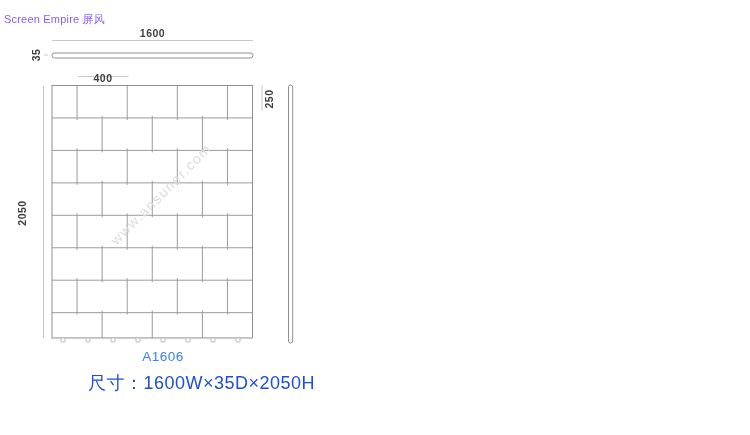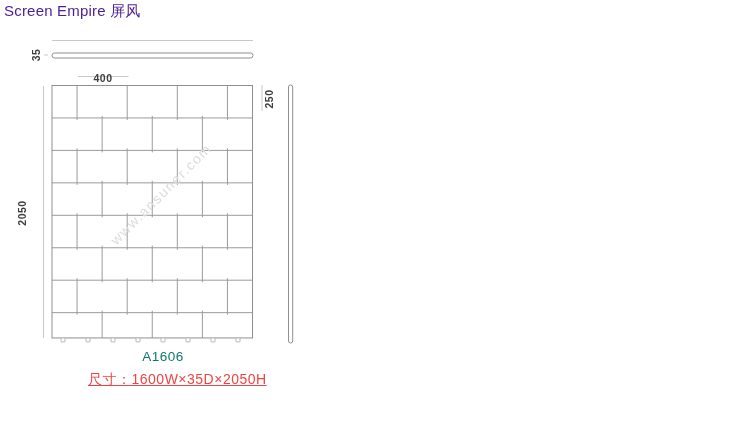--- a/index.html
+++ b/index.html
@@ -4,22 +4,22 @@
 <style>
   html,body{margin:0;padding:0;background:#ffffff;}
   #stage{
     position:relative;
     width:750px;height:435px;
     background:#ffffff;
     overflow:hidden;
     font-family:"Liberation Sans","DejaVu Sans",sans-serif;
   }
   .page-title{
-    position:absolute;left:4px;top:2px;
-    font-size:15px;color:#4c1d95;letter-spacing:0.2px;
+    position:absolute;left:4px;top:12px;
+    font-size:11px;color:#8b5cf6;letter-spacing:0.2px;
     white-space:nowrap;
   }
   #tech-svg{position:absolute;left:0;top:0;}
   .hdim{
     position:absolute;text-align:center;
     font-size:10.5px;font-weight:700;color:#3d3d3d;
     letter-spacing:0.5px;white-space:nowrap;
   }
   .vdim{
     position:absolute;
@@ -28,28 +28,27 @@
     letter-spacing:0.5px;white-space:nowrap;
   }
   .watermark{
     position:absolute;left:161px;top:194px;
     transform:translate(-50%,-50%) rotate(-45deg);
     font-size:14px;color:#dcdcdc;letter-spacing:1.5px;
     white-space:nowrap;pointer-events:none;z-index:2;
   }
   .product-code{
     position:absolute;left:92px;top:349px;width:142px;
-    text-align:center;font-size:13.5px;color:#0f766e;
+    text-align:center;font-size:13.5px;color:#3b82f6;
     letter-spacing:0.5px;
   }
   .size-line{
     position:absolute;left:88px;top:371px;
-    font-size:14px;color:#ef4444;letter-spacing:0.5px;
+    font-size:18px;color:#1d4ed8;letter-spacing:0.5px;
     white-space:nowrap;
-    text-decoration:underline;
   }
 </style>
 </head>
 <body>
 
 <div id="stage">
 
   <div class="page-title">Screen Empire 屏风</div>
 
   <svg id="tech-svg" width="750" height="435">
@@ -99,20 +98,21 @@
       <rect x="86" y="337.95" width="4" height="4" rx="0.5" ry="0.5" stroke="#b8b8b8" fill="#ffffff" stroke-width="1"></rect>
       <rect x="111" y="337.95" width="4" height="4" rx="0.5" ry="0.5" stroke="#b8b8b8" fill="#ffffff" stroke-width="1"></rect>
       <rect x="136" y="337.95" width="4" height="4" rx="0.5" ry="0.5" stroke="#b8b8b8" fill="#ffffff" stroke-width="1"></rect>
       <rect x="161" y="337.95" width="4" height="4" rx="0.5" ry="0.5" stroke="#b8b8b8" fill="#ffffff" stroke-width="1"></rect>
       <rect x="186" y="337.95" width="4" height="4" rx="0.5" ry="0.5" stroke="#b8b8b8" fill="#ffffff" stroke-width="1"></rect>
       <rect x="211" y="337.95" width="4" height="4" rx="0.5" ry="0.5" stroke="#b8b8b8" fill="#ffffff" stroke-width="1"></rect>
       <rect x="236" y="337.95" width="4" height="4" rx="0.5" ry="0.5" stroke="#b8b8b8" fill="#ffffff" stroke-width="1"></rect>
       <rect x="288.5" y="85" width="4.2" height="258" rx="2" ry="2" stroke="#8f8f8f" fill="#ffffff" stroke-width="1"></rect>
     </svg>
 
+  <div class="hdim" style="left:52px;top:27px;width:201px;">1600</div>
   <div class="hdim" style="left:78px;top:72px;width:50px;">400</div>
   <div class="vdim" style="left:36px;top:55px;">35</div>
   <div class="vdim" style="left:22px;top:213px;">2050</div>
   <div class="vdim" style="left:269px;top:99px;">250</div>
 
   <div class="watermark">www.ansuner.com</div>
 
   <div class="product-code">A1606</div>
   <div class="size-line">尺寸：1600W×35D×2050H</div>
 

